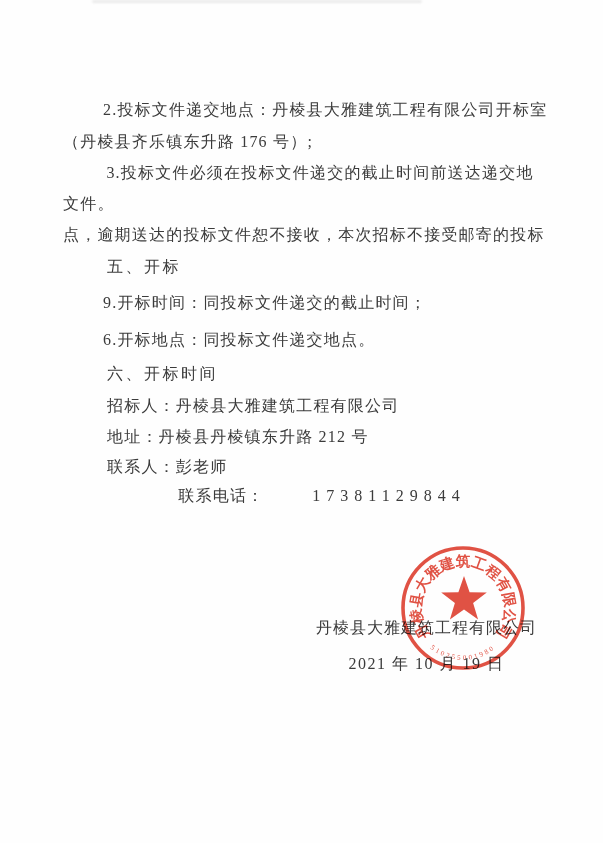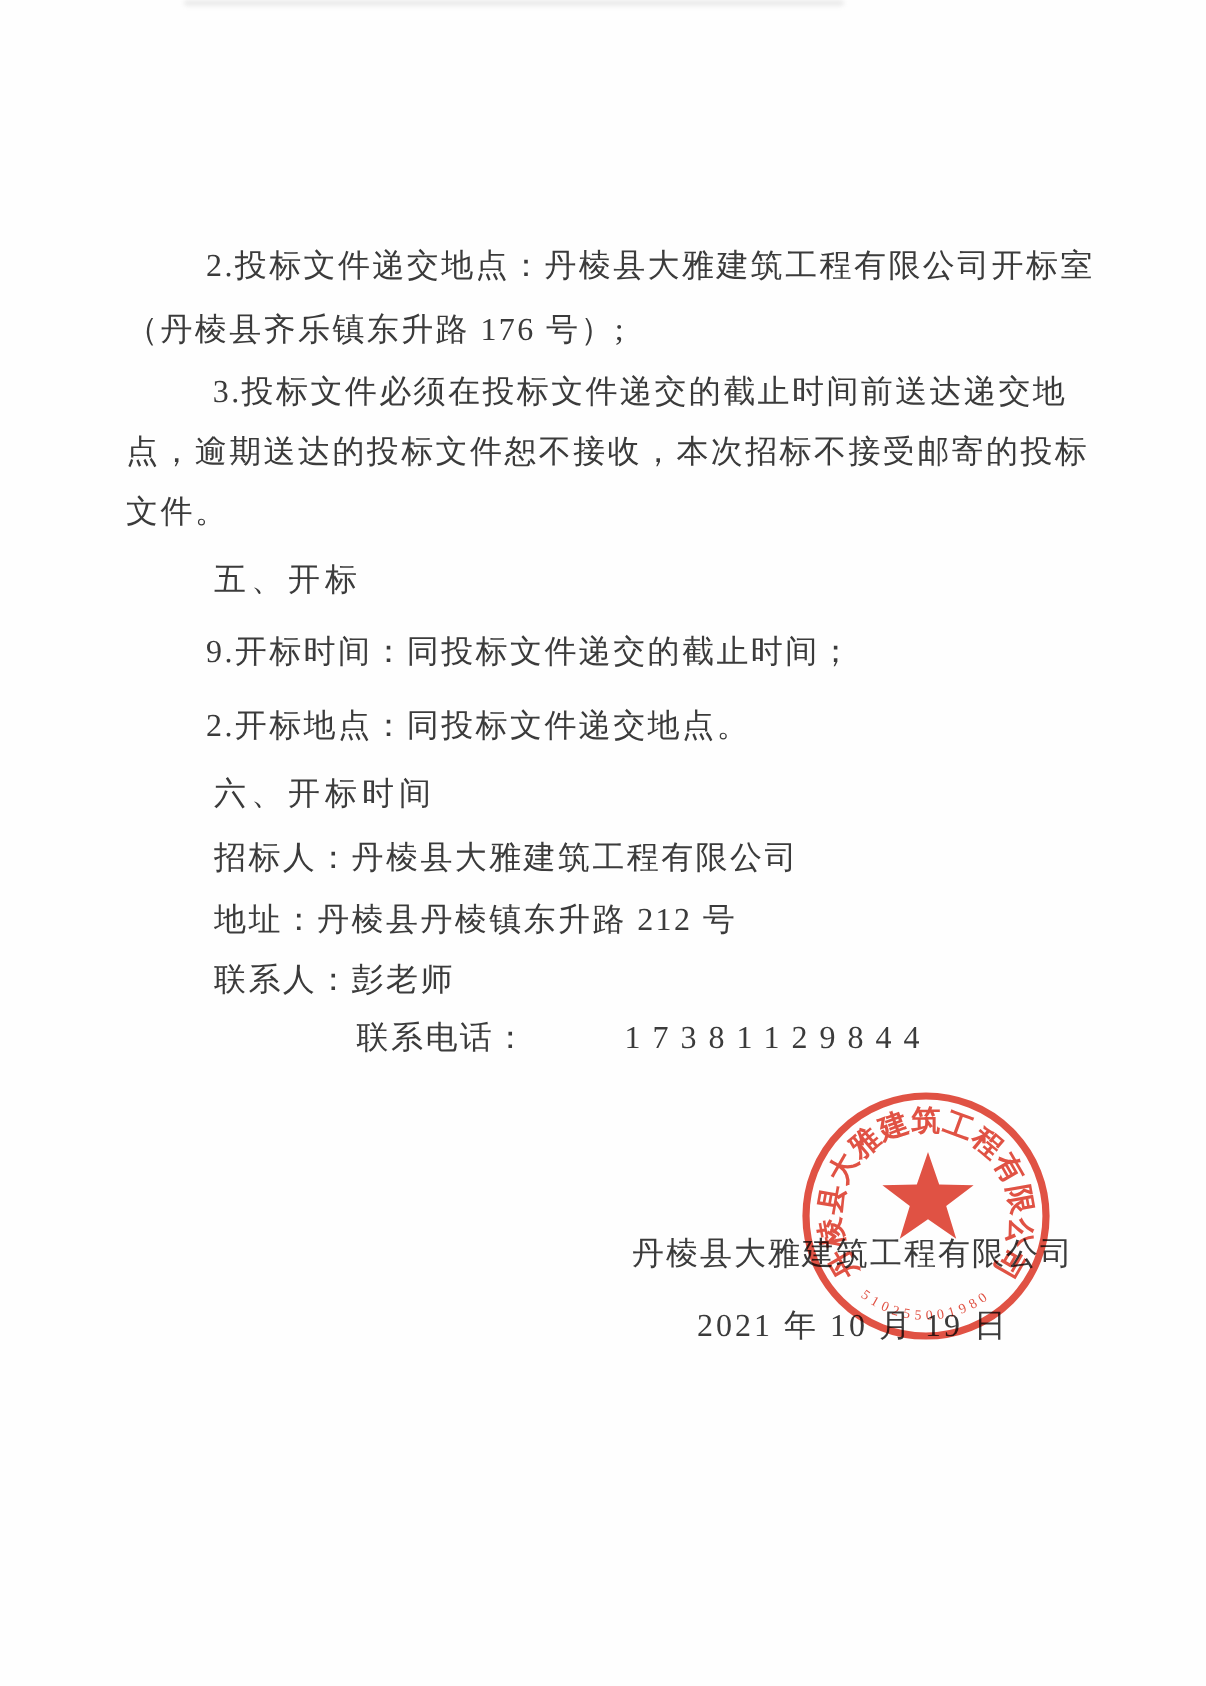--- a/index.html
+++ b/index.html
@@ -8,21 +8,21 @@
     background:#fefefe;
     font-family:"Liberation Serif","DejaVu Serif",serif;
     color:#3b3b3b;
   }
   .page{position:absolute;inset:0;background:#fefefe;}
   .scan-artifact{
     position:absolute;top:0;left:92px;width:330px;height:3px;
     background:#c8c8c8;opacity:.35;filter:blur(1px);border-radius:2px;
   }
   .content{
-    position:absolute;left:63px;top:118px;width:474px;
+    position:absolute;left:63px;top:94px;width:474px;
     font-size:16px;letter-spacing:1.2px;
   }
   .line{white-space:nowrap;}
   .ind{text-indent:40px;}
   .ind2{text-indent:44px;}
   .bold{font-weight:normal;letter-spacing:2.5px;}
   .lh32{line-height:32px;}
   .lh30{line-height:30px;text-align:center;}
   .lh29{line-height:29px;}
   .lh35{line-height:35px;}
@@ -53,27 +53,27 @@
 
   <div class="content">
 
     <div>
       <div class="line ind lh32">2.投标文件递交地点：丹棱县大雅建筑工程有限公司开标室</div>
       <div class="line lh32">（丹棱县齐乐镇东升路 176 号）;</div>
     </div>
 
     <div>
       <div class="line ind lh30">3.投标文件必须在投标文件递交的截止时间前送达递交地</div>
+      <div class="line lh32">文件。</div>
       <div class="line lh29">点，逾期送达的投标文件恕不接收，本次招标不接受邮寄的投标</div>
-      <div class="line lh32">文件。</div>
     </div>
 
     <div class="line ind2 bold lh35">五、开标</div>
     <div class="line ind lh38">9.开标时间：同投标文件递交的截止时间；</div>
-    <div class="line ind lh36">2.开标地点：同投标文件递交地点。</div>
+    <div class="line ind lh36">6.开标地点：同投标文件递交地点。</div>
 
     <div class="line ind2 bold lh32">六、开标时间</div>
     <div class="line ind2 lh31">招标人：丹棱县大雅建筑工程有限公司</div>
     <div class="line ind2 lh31">地址：丹棱县丹棱镇东升路 212 号</div>
     <div class="line ind2 lh29">联系人：彭老师</div>
     <div class="line ind2 lh30"><span>联系电话：</span><span class="phone-digits">17381129844</span></div>
 
   </div>
 
   <div class="signature">

